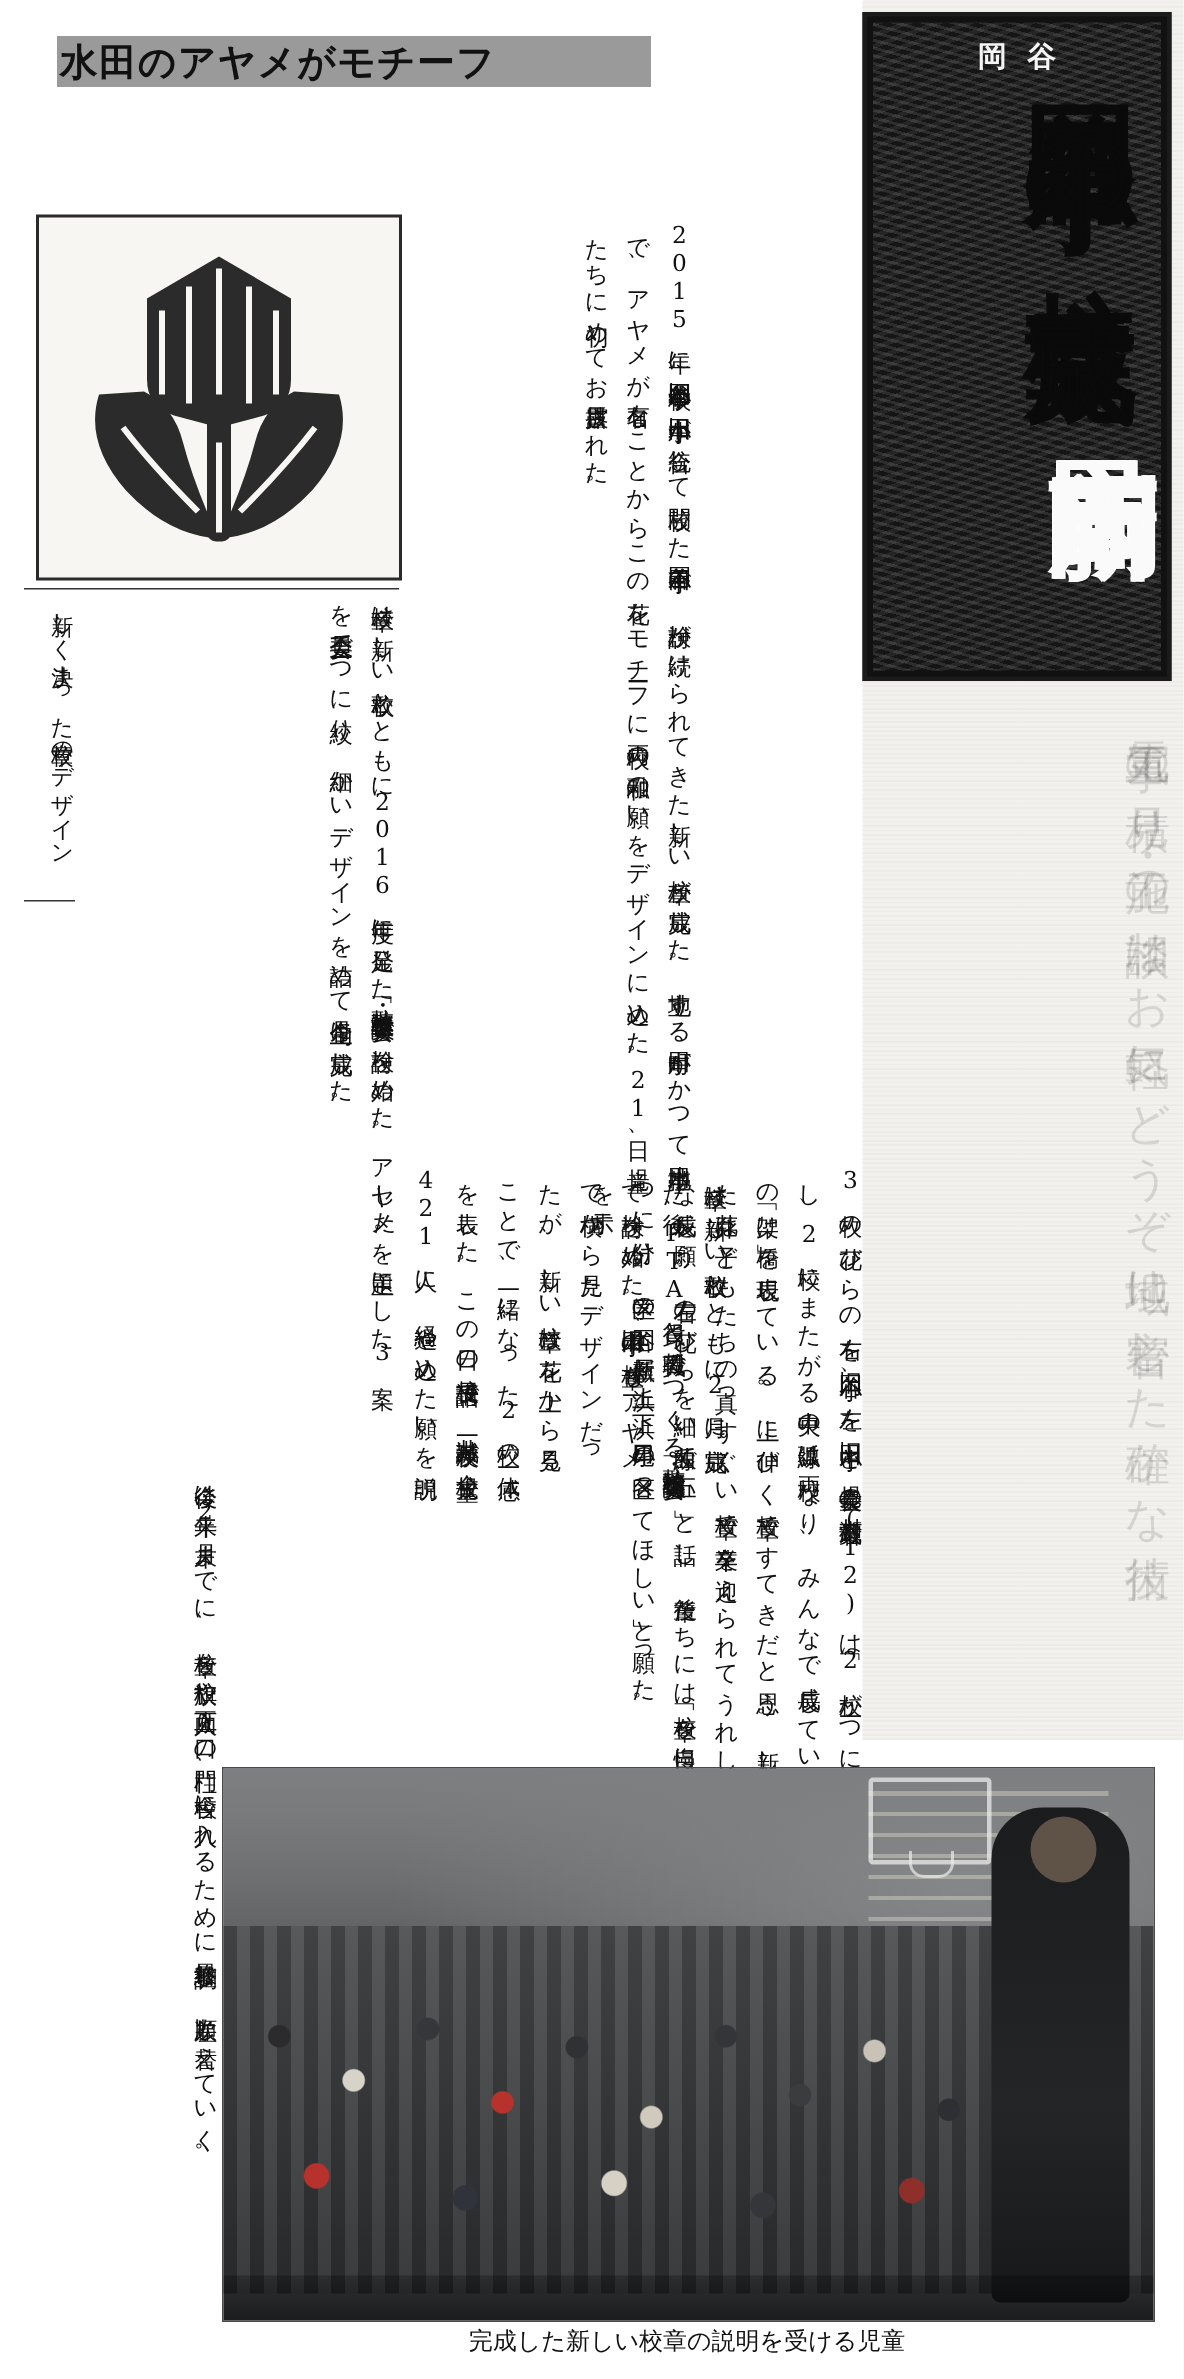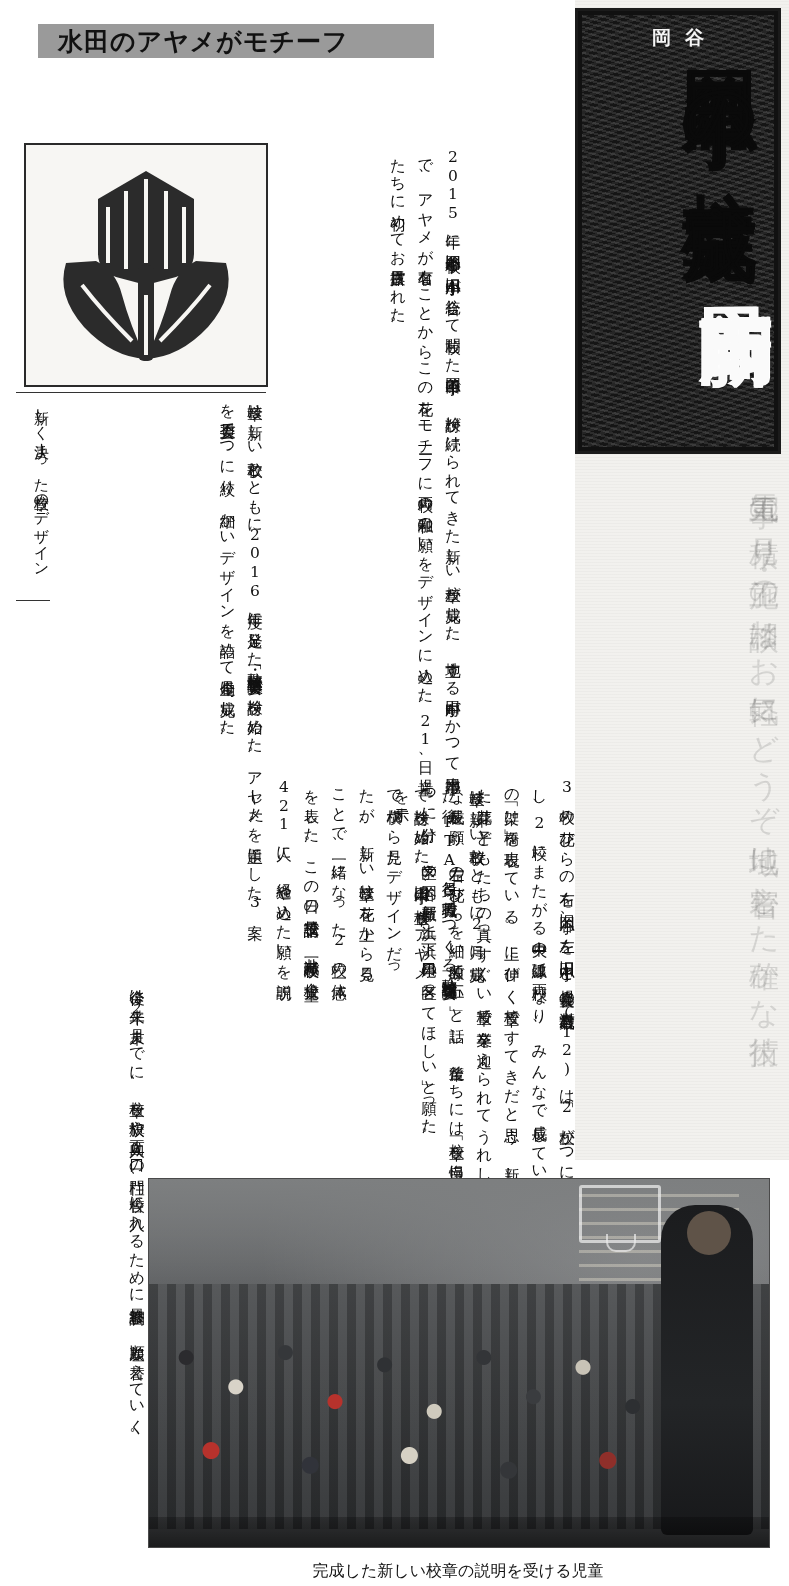--- a/index.html
+++ b/index.html
@@ -94,21 +94,21 @@
     position: absolute;
     left: 38px; top: 24px;
     width: 396px; height: 34px;
     background: #9a9a9a;
     color: #111;
     font-size: 25px;
     font-weight: bold;
     letter-spacing: 1px;
     display: flex;
     align-items: center;
-    padding-left: 20px;
+    padding-left: 2px;
     box-sizing: border-box;
     font-family: "DejaVu Serif", "Liberation Serif", serif;
   }
   .subhead {
     position: absolute;
     left: 26px; top: 70px;
     width: 420px;
     font-size: 38px;
     font-weight: bold;
     letter-spacing: 1px;
@@ -236,21 +236,20 @@
     background: #5f5348; border-radius: 50%;
   }
   .photo-caption {
     position: absolute;
     left: 148px; top: 1551px;
     width: 620px;
     text-align: center;
     font-size: 16px;
     color: #111;
     font-family: "DejaVu Serif", "Liberation Serif", serif;
-    margin-top: 10px;
   }
 </style>
 </head>
 <body>
 
 <div class="page">
 
   <div class="ghost" style="right:6px; top:470px; height:690px;">電気工事の見積り・施工の相談はお気軽にどうぞ地域に密着した確かな技術</div>
 
   <div class="white-block" style="left:0; top:0; width:575px; height:980px;"></div>

